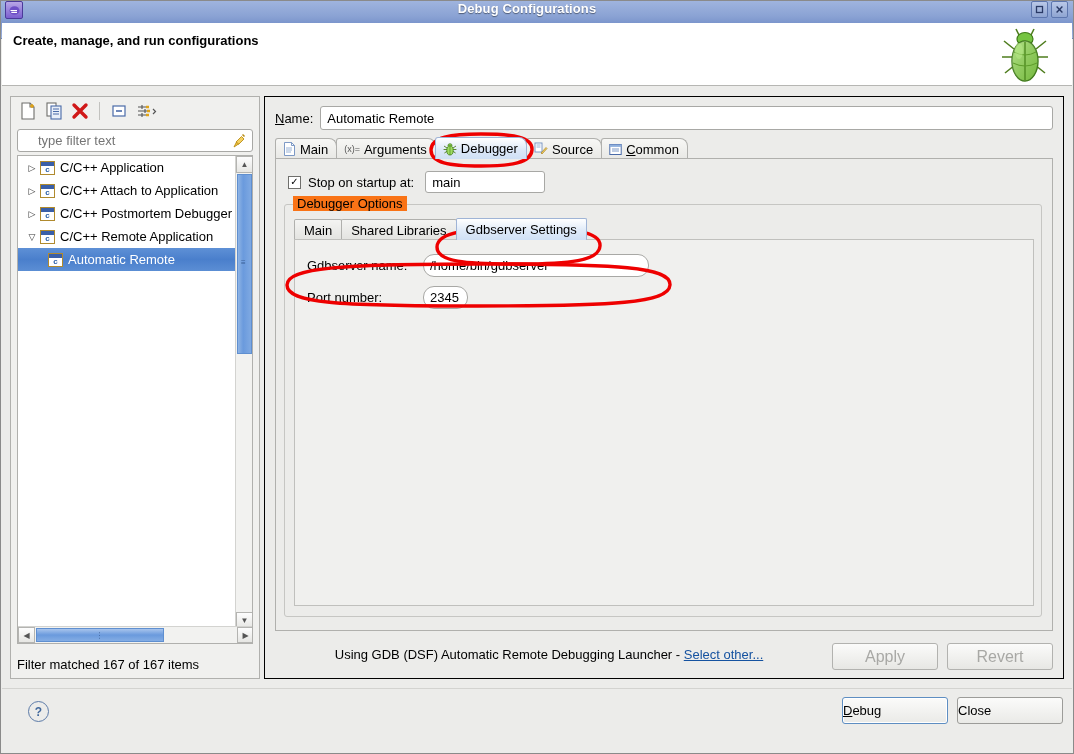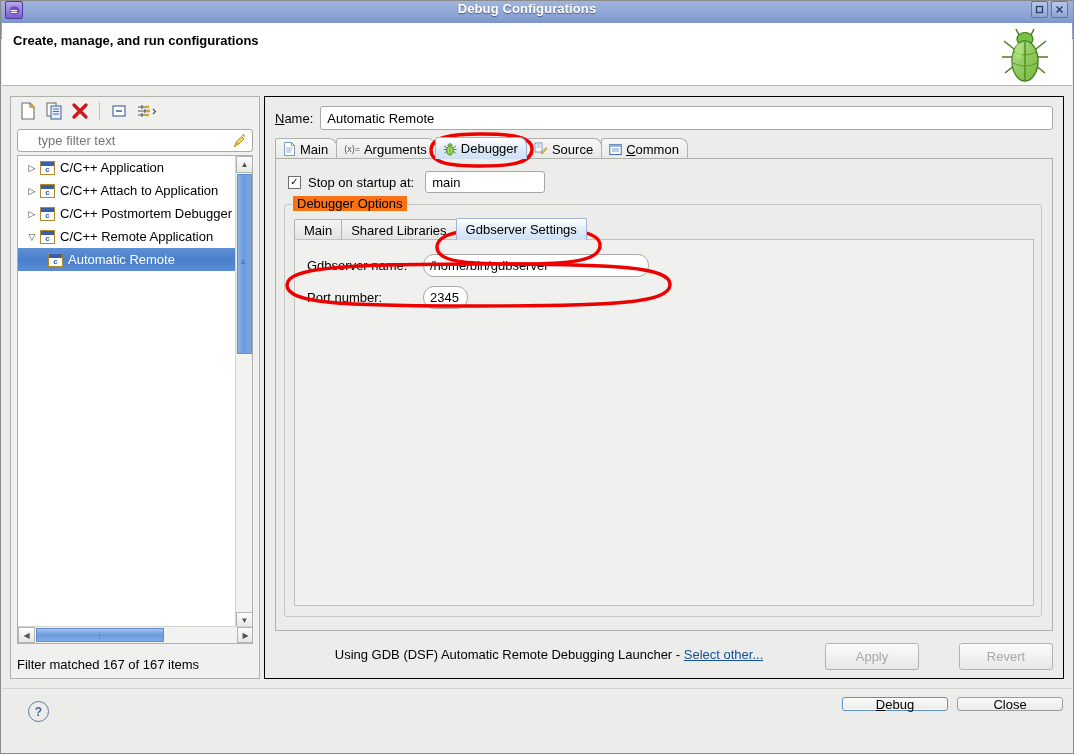--- a/index.html
+++ b/index.html
@@ -279,58 +279,57 @@
     height: 23px; box-sizing: border-box;
     background: #fff; border: 1px solid #a8a8a5; border-radius: 11px;
     font-family: "Liberation Sans", sans-serif; font-size: 13px;
     padding-left: 6px; outline: none; color: #000;
   }
 
   
   .rp-footer {
     position: absolute; left: 0; bottom: 0; width: 798px; height: 43px;
     display: flex; align-items: center; justify-content: flex-end;
-    box-sizing: border-box; padding-right: 10px; 
+    box-sizing: border-box; padding-right: 10px; gap: 9px;
   }
   .launcher-text {
     position: absolute; left: 0; right: 0; top: 12px;
     text-align: center; font-size: 13px; color: #000;
     padding-right: 230px;
   }
   .launcher-text a { color: #1552a0; text-decoration: underline; }
   .btn {
-    width: 94px; height: 27px; box-sizing: border-box;
+    width: 106px; height: 27px; box-sizing: border-box;
     background: linear-gradient(to bottom, #fbfbfa, #e7e7e4);
     border: 1px solid #b2b2af; border-radius: 3px;
-    font-family: "Liberation Sans", sans-serif; font-size: 13px;
+    font-family: "Liberation Sans", sans-serif; font-size: 16px;
     display: flex; align-items: center; justify-content: center;
     color: #000;
-    margin-left: 40px;
   }
   .btn.disabled { color: #a8a8a5; }
 
   
   .bottombar {
     position: absolute; left: 1px; bottom: 0; width: 1070px; height: 64px;
     background: #ececea;
     border-top: 1px solid #d3d3d0;
   }
   .help-icon {
     position: absolute; left: 26px; top: 12px;
     width: 19px; height: 19px; border: 1.5px solid #5c7ba8; border-radius: 50%;
     display: flex; align-items: center; justify-content: center;
     color: #41689c; font-size: 12px; font-weight: bold;
   }
   .bbtn {
     position: absolute; top: 8px;
-    width: 106px; height: 14px; box-sizing: border-box;
+    width: 106px; height: 27px; box-sizing: border-box;
     background: linear-gradient(to bottom, #fbfbfa, #eaeae7);
     border: 1px solid #9c9c99; border-radius: 3px;
     font-size: 13px; color: #000;
-    display: flex; align-items: center; justify-content: center;
+    display: flex; align-items: center; justify-content: flex-start;
   }
   .bbtn.primary { right: 124px; border: 1px solid #5e8ec2; box-shadow: inset 0 0 0 1px #ffffff; }
   .bbtn.secondary { right: 9px; }
   .bbtn u { text-decoration: underline; }
 
   
   .ann { position: absolute; pointer-events: none; }
   .ann svg { display: block; overflow: visible; }
 </style>
 </head>

